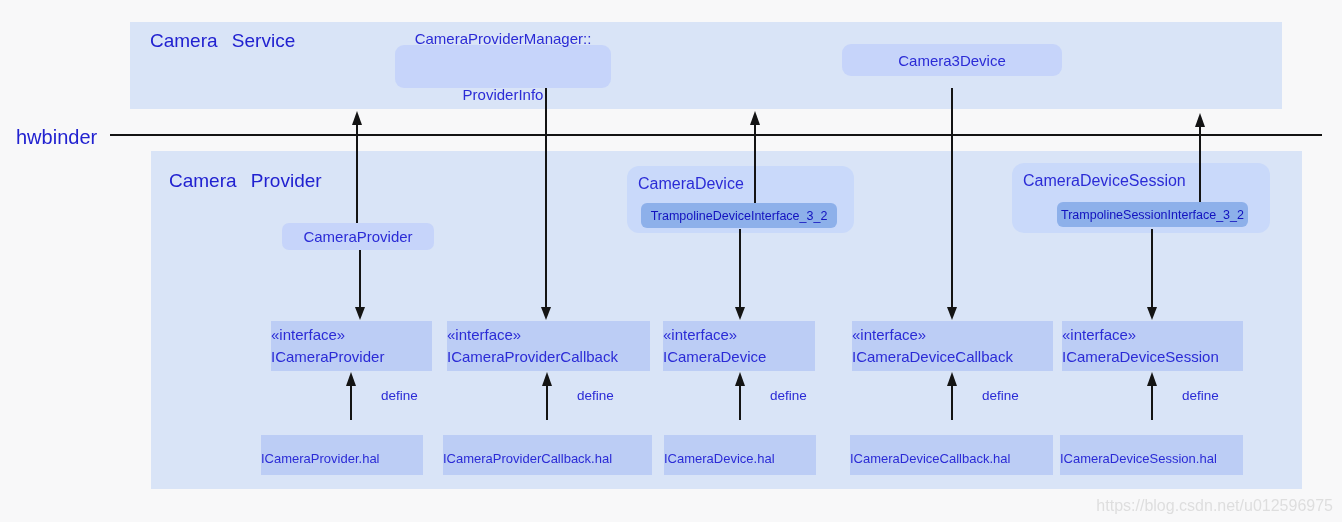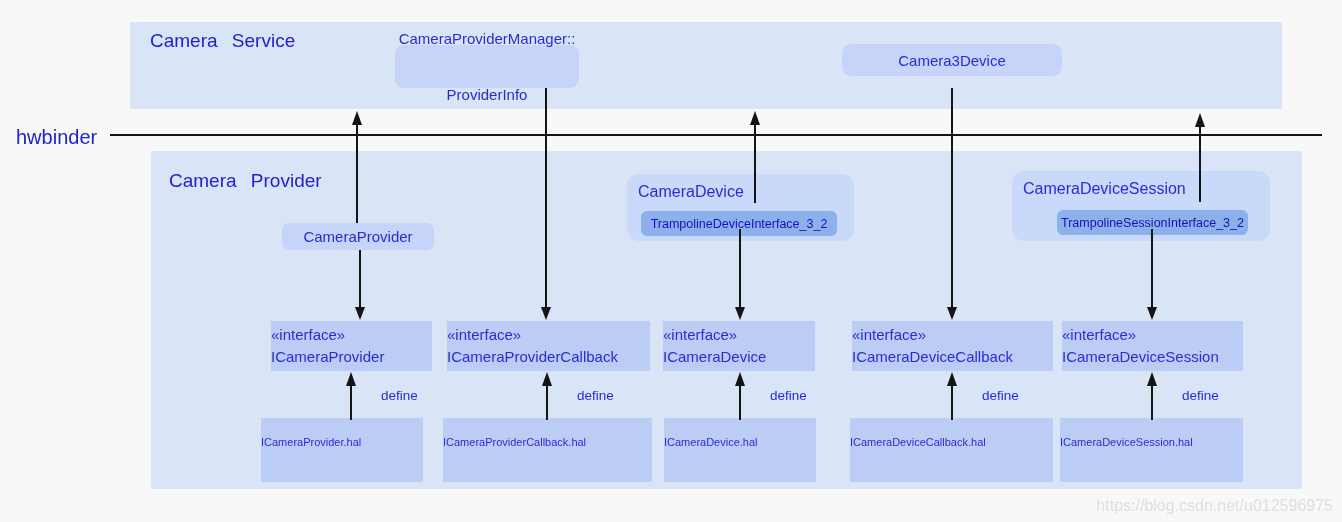--- a/index.html
+++ b/index.html
@@ -5,49 +5,49 @@
   html,body{margin:0;padding:0;}
   body{background:#f8f8f9;font-family:"Liberation Sans",sans-serif;}
   #canvas{position:relative;width:1342px;height:522px;background:#f8f8f9;overflow:hidden;}
 
   .panel{position:absolute;background:#d9e4f7;}
   .panel-title{position:absolute;color:#2121d0;font-size:19px;word-spacing:9px;white-space:nowrap;}
 
   .rbox{position:absolute;background:#c6d4fa;border-radius:9px;color:#2b2bd6;
         display:flex;align-items:center;justify-content:center;text-align:center;
         font-size:15px;line-height:19px;}
-  .group{position:absolute;background:#c9d9fa;border-radius:12px;margin-top:8px;}
+  .group{position:absolute;background:#c9d9fa;border-radius:12px;}
   .group-label{position:absolute;left:11px;top:9px;color:#2b2bd6;font-size:16px;white-space:nowrap;}
   .tramp{position:absolute;background:#8db0ea;border-radius:6px;color:#1212bf;
          display:flex;align-items:center;justify-content:center;font-size:12.5px;white-space:nowrap;}
 
   .rect{position:absolute;background:#bccdf5;color:#2b2bd6;text-align:left;}
   .iface{height:50px;top:321px;font-size:15px;line-height:22px;padding-top:3px;box-sizing:border-box;}
-  .hal{height:64px;top:418px;font-size:11px;line-height:48px;white-space:nowrap;}
+  .hal{height:40px;top:435px;font-size:13px;line-height:48px;white-space:nowrap;}
 
   .deflabel{position:absolute;top:388px;color:#2b2bd6;font-size:13.5px;margin-left:19px;}
 
   .hwbinder-label{position:absolute;left:16px;top:126px;color:#2121d0;font-size:20px;}
 
   .watermark{position:absolute;right:9px;bottom:7px;color:#c9c9c9;opacity:.55;font-size:16px;}
 
   svg.overlay{position:absolute;left:0;top:0;pointer-events:none;}
   .conn line{stroke:#141414;stroke-width:2;}
   .conn polygon{fill:#141414;}
 </style>
 </head>
 <body>
 
 <div id="canvas">
 
   <div class="panel" style="left:130px;top:22px;width:1152px;height:87px;">
     <div class="panel-title" style="left:20px;top:8px;">Camera Service</div>
   </div>
 
-  <div class="rbox" style="left:395px;top:45px;width:184px;height:43px;flex-direction:column;gap:37px;">
+  <div class="rbox" style="left:395px;top:45px;width:216px;height:43px;flex-direction:column;gap:37px;">
     <span>CameraProviderManager::</span>
     <span>ProviderInfo</span>
   </div>
 
   <div class="rbox" style="left:842px;top:44px;width:220px;height:32px;">
     <span>Camera3Device</span>
   </div>
 
   <div class="hwbinder-label">hwbinder</div>
 

